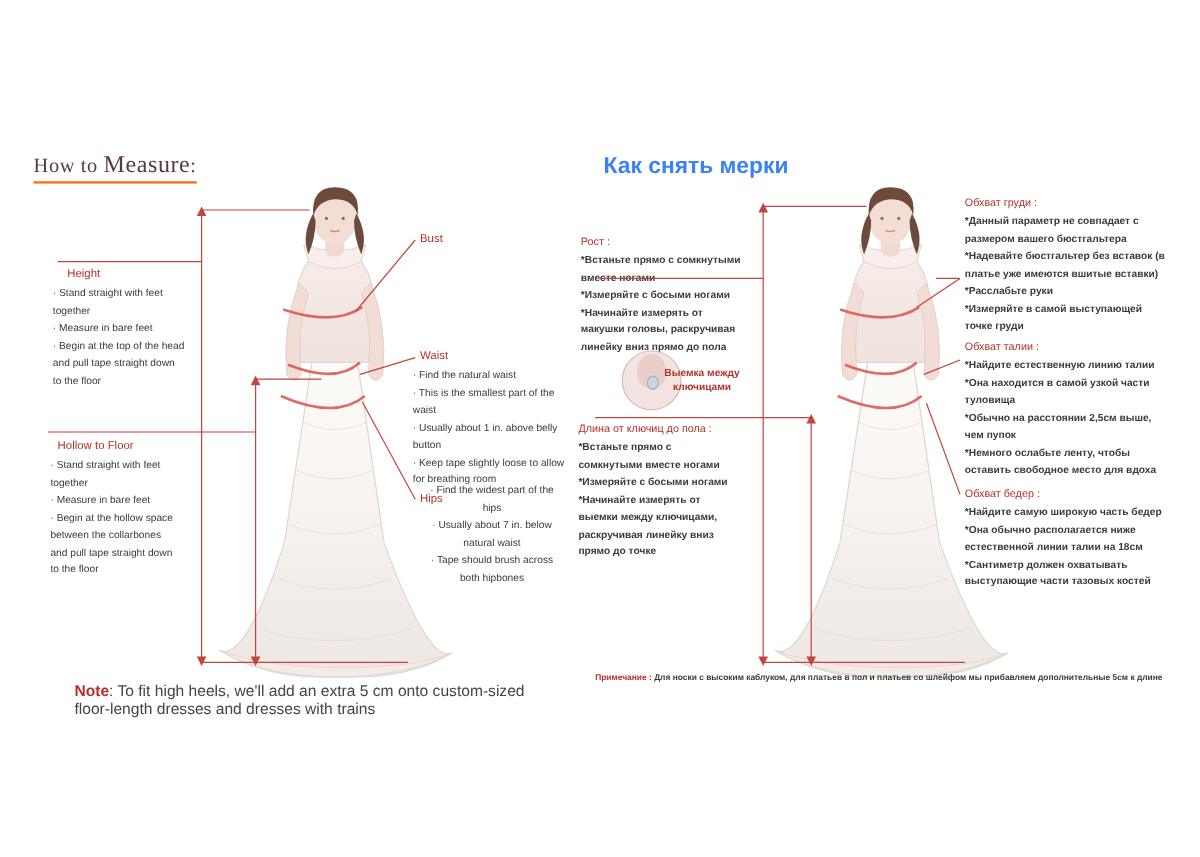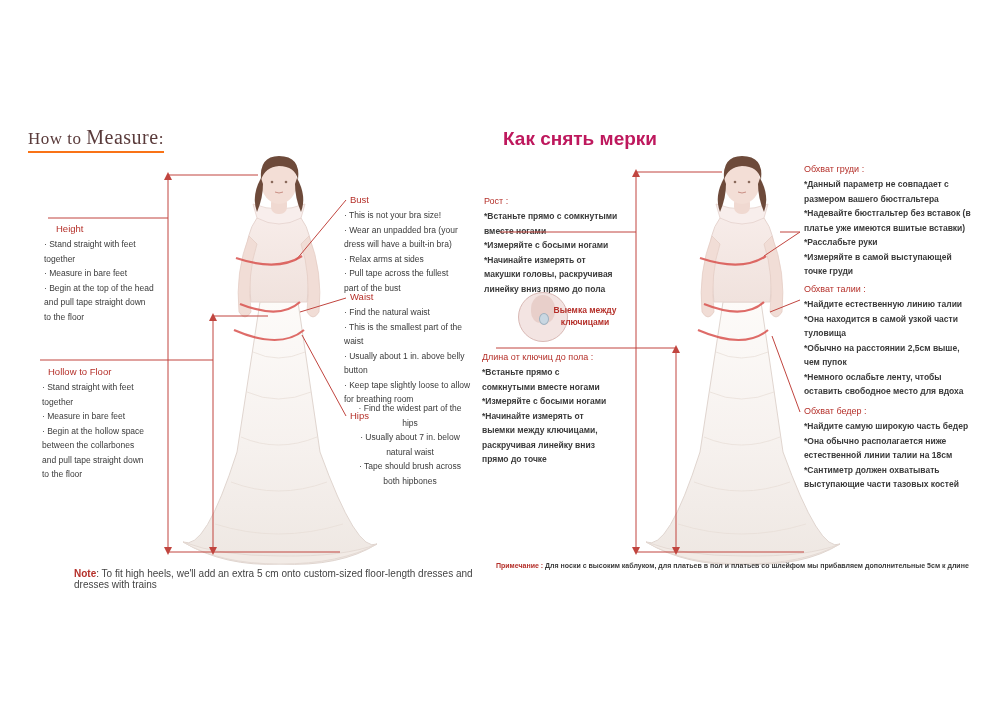--- a/index.html
+++ b/index.html
@@ -35,21 +35,21 @@
     border-bottom: 2px solid #f97316;
     padding-bottom: 2px;
   }
   .title-en .big { font-size: 20px; }
   .title-ru {
     position: absolute;
     left: 503px;
     top: 128px;
     font-size: 19px;
     font-weight: bold;
-    color: #be185d;
+    color: #3b82f6;
     font-family: "Liberation Sans", sans-serif;
   }
 
   
   .figure {
     position: absolute;
     width: 230px;
     height: 420px;
   }
   #figure-en { left: 165px; top: 152px; }
@@ -79,23 +79,22 @@
     font-size: 8.5px;
     line-height: 13.5px;
     color: #3a3a3a;
     font-weight: bold;
   }
   .txt ul, .txt-ru ul { margin: 0; padding: 0; list-style: none; }
   .txt li, .txt-ru li { margin: 0 0 1px 0; }
 
   .note {
     position: absolute;
-    font-size: 10px;
+    font-size: 13px;
     color: #b5302a;
-    margin-left: 12px;
   }
   .note .nb { font-weight: bold; }
   .note .ntxt { color: #444; }
 
   .note-ru {
     position: absolute;
     font-size: 7px;
     color: #b5302a;
     font-weight: bold;
   }
@@ -221,30 +220,20 @@
       <li>together</li>
       <li>· Measure in bare feet</li>
       <li>· Begin at the hollow space</li>
       <li>between the collarbones</li>
       <li>and pull tape straight down</li>
       <li>to the floor</li>
     </ul>
   </div>
 
   <div class="hd" style="left:350px; top:194px;">Bust</div>
-  <div class="txt" style="left:344px; top:209px; width:132px;">
-    <ul>
-      <li>· This is not your bra size!</li>
-      <li>· Wear an unpadded bra (your</li>
-      <li>dress will have a built-in bra)</li>
-      <li>· Relax arms at sides</li>
-      <li>· Pull tape across the fullest</li>
-      <li>part of the bust</li>
-    </ul>
-  </div>
 
   <div class="hd" style="left:350px; top:291px;">Waist</div>
   <div class="txt" style="left:344px; top:306px; width:136px;">
     <ul>
       <li>· Find the natural waist</li>
       <li>· This is the smallest part of the</li>
       <li>waist</li>
       <li>· Usually about 1 in. above belly</li>
       <li>button</li>
       <li>· Keep tape slightly loose to allow</li>

